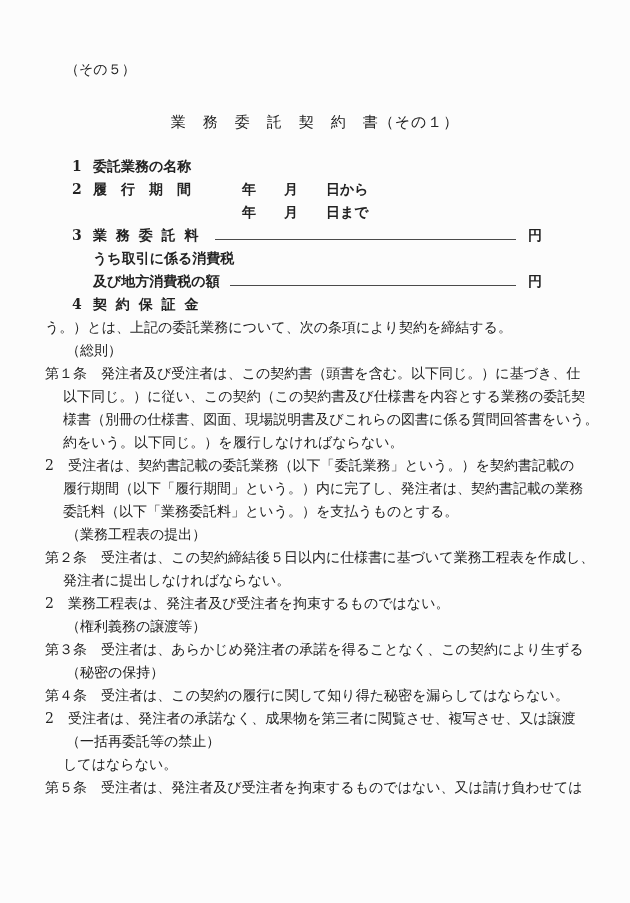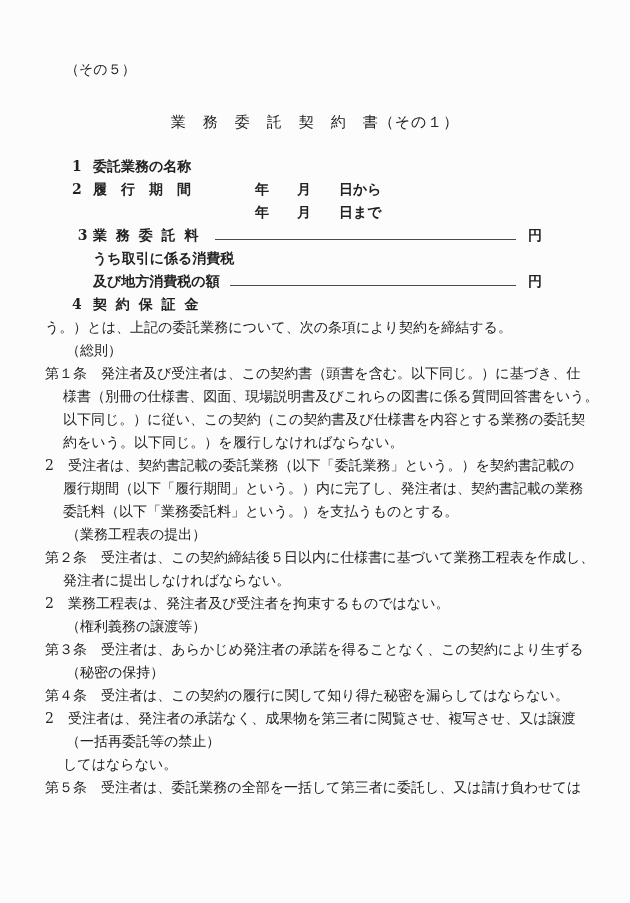--- a/index.html
+++ b/index.html
@@ -33,27 +33,26 @@
   }
   .item-num{
     display:inline-block;
     margin-left:27px;
     width:21px;
   }
   .item-label{display:inline-block;}
   .spaced{letter-spacing:2px;}
   .date-span{
     position:absolute;
-    left:210px;top:0;
+    left:197px;top:0;
   }
   .fee-row{
     display:flex;
     align-items:baseline;
     width:497px;
-    text-align:center;
   }
   .tax-label{margin-left:48px;}
   .fill-line{
     flex:1;
     border-bottom:1px solid #4a4a4a;
     height:14px;
     margin:0 12px 2px 14px;
   }
   .fill-line.tax{margin-left:10px;}
   .preamble{margin-top:0;}
@@ -111,33 +110,33 @@
 
   </div>
 
   <div class="preamble">
     <div class="pre-2">う。）とは、上記の委託業務について、次の条項により契約を締結する。</div>
   </div>
 
   <div class="body-lines">
     <div class="line heading">（総則）</div>
     <div class="line clause">第１条　発注者及び受注者は、この契約書（頭書を含む。以下同じ。）に基づき、仕</div>
+    <div class="line cont">以下同じ。）に従い、この契約（この契約書及び仕様書を内容とする業務の委託契</div>
     <div class="line cont">様書（別冊の仕様書、図面、現場説明書及びこれらの図書に係る質問回答書をいう。</div>
-    <div class="line cont">以下同じ。）に従い、この契約（この契約書及び仕様書を内容とする業務の委託契</div>
     <div class="line cont">約をいう。以下同じ。）を履行しなければならない。</div>
     <div class="line clause">2　受注者は、契約書記載の委託業務（以下「委託業務」という。）を契約書記載の</div>
     <div class="line cont">履行期間（以下「履行期間」という。）内に完了し、発注者は、契約書記載の業務</div>
     <div class="line cont">委託料（以下「業務委託料」という。）を支払うものとする。</div>
     <div class="line heading">（業務工程表の提出）</div>
     <div class="line clause">第２条　受注者は、この契約締結後５日以内に仕様書に基づいて業務工程表を作成し、</div>
     <div class="line cont">発注者に提出しなければならない。</div>
     <div class="line clause">2　業務工程表は、発注者及び受注者を拘束するものではない。</div>
     <div class="line heading">（権利義務の譲渡等）</div>
     <div class="line clause">第３条　受注者は、あらかじめ発注者の承諾を得ることなく、この契約により生ずる</div>
     <div class="line heading">（秘密の保持）</div>
     <div class="line clause">第４条　受注者は、この契約の履行に関して知り得た秘密を漏らしてはならない。</div>
     <div class="line clause">2　受注者は、発注者の承諾なく、成果物を第三者に閲覧させ、複写させ、又は譲渡</div>
     <div class="line heading">（一括再委託等の禁止）</div>
     <div class="line cont">してはならない。</div>
-    <div class="line clause">第５条　受注者は、委託業務の全部を一括して第三者に委託し、又は請け負わせては</div>
+    <div class="line clause">第５条　受注者は、発注者及び受注者を拘束するものではない、又は請け負わせては</div>
   </div>
 
 </div>
 
 </body></html>

